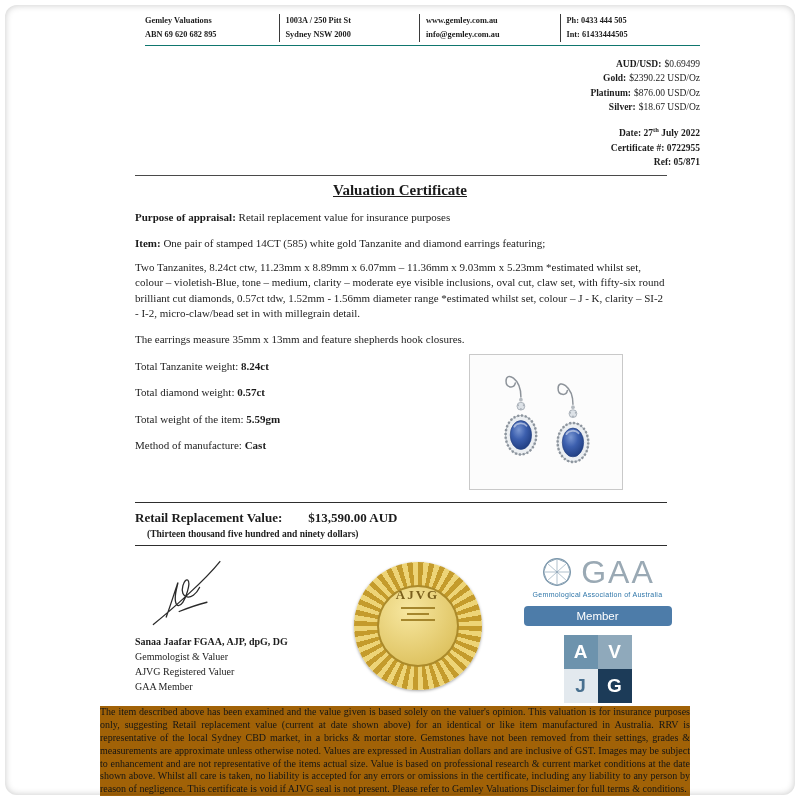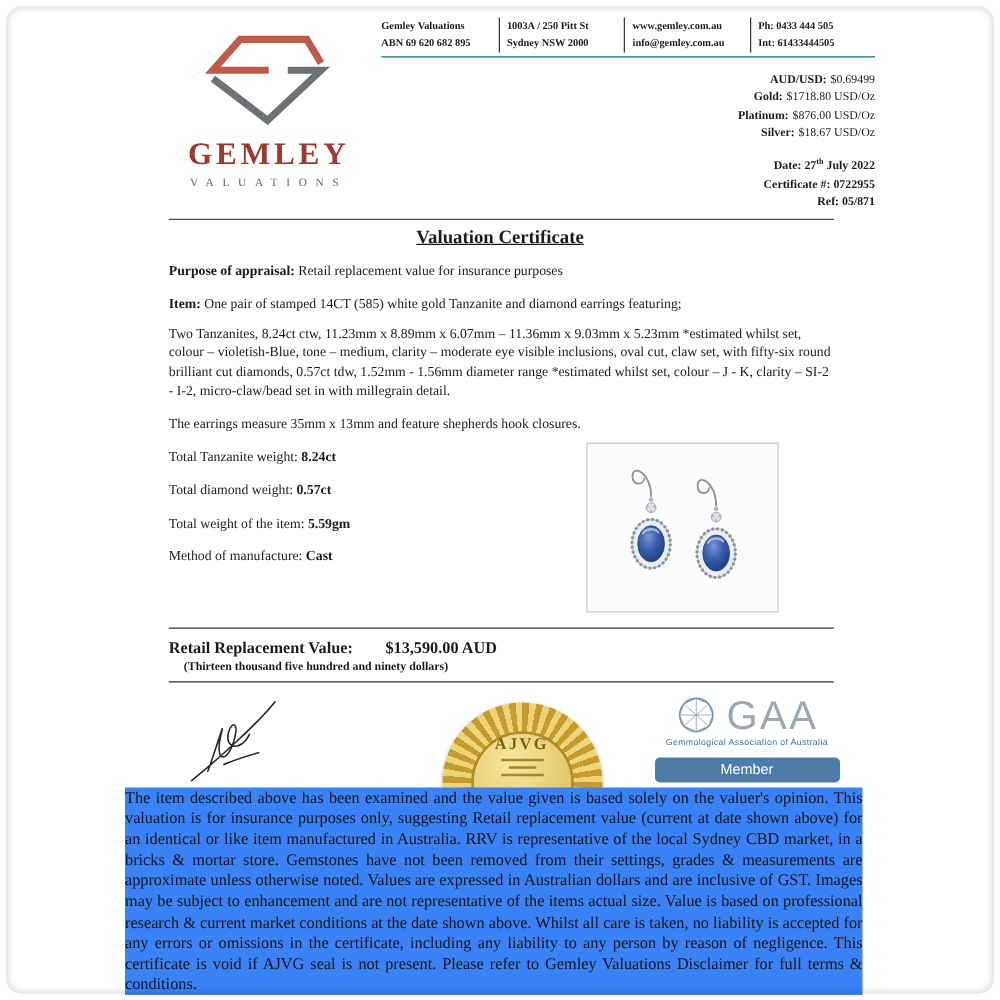--- a/index.html
+++ b/index.html
@@ -62,38 +62,30 @@
   .member-bar { margin-top:8px; width:148px; height:20px; background:#4d7ca9; border-radius:4px; color:#fff; font-size:11.5px; display:flex; align-items:center; justify-content:center; }
   .ajvg-grid { margin-top:9px; display:grid; grid-template-columns:34px 34px; grid-template-rows:34px 34px; }
   .ajvg-cell { display:flex; align-items:center; justify-content:center; font-size:19px; font-weight:bold; }
   .ajvg-a { background:#6d93ad; color:#fff; }
   .ajvg-v { background:#8fa9bb; color:#fff; }
   .ajvg-j { background:#e3e9ee; color:#49708f; }
   .ajvg-g { background:#1c3b58; color:#fff; }
   .guild { margin-top:7px; font-size:7px; letter-spacing:2.6px; color:#333; text-align:center; line-height:1.8; }
 
   
-  .fine-print { position:absolute; left:100px; right:110px; bottom:4px; font-size:13px; line-height:1.28; text-align:justify; color:#151515; background:#3b82f6; }
+  .fine-print { position:absolute; left:100px; right:110px; bottom:4px; font-size:10px; line-height:1.28; text-align:justify; color:#151515; background:#a16207; }
 </style>
 </head>
 <body>
 
 <div class="frame"></div>
 
 <div class="doc">
 
   <div class="header-row">
-    <div class="brand-block">
-      <svg width="118" height="78" viewBox="0 0 120 82">
-        <path d="M104 30 L92 10 L36 10 L13 36 L60 36" fill="none" stroke="#c05a4a" stroke-width="6"></path>
-        <path d="M13 43 L59 78 L104 36 L76 36" fill="none" stroke="#6d7276" stroke-width="6"></path>
-      </svg>
-      <div class="brand-name">GEMLEY</div>
-      <div class="brand-sub">VALUATIONS</div>
-    </div>
 
     <div class="header-right">
       <div class="contact-table">
         <div class="contact-cell">
           <div>Gemley Valuations</div>
           <div>ABN 69 620 682 895</div>
         </div>
         <div class="contact-cell">
           <div>1003A / 250 Pitt St</div>
           <div>Sydney NSW 2000</div>
@@ -103,21 +95,21 @@
           <div>info@gemley.com.au</div>
         </div>
         <div class="contact-cell">
           <div>Ph: 0433 444 505</div>
           <div>Int: 61433444505</div>
         </div>
       </div>
 
       <div class="rates">
         <div><span>AUD/USD:</span><span class="v">$0.69499</span></div>
-        <div><span>Gold:</span><span class="v">$1718.80 USD/Oz</span></div>
+        <div><span>Gold:</span><span class="v">$2390.22 USD/Oz</span></div>
         <div><span>Platinum:</span><span class="v">$876.00 USD/Oz</span></div>
         <div><span>Silver:</span><span class="v">$18.67 USD/Oz</span></div>
       </div>
 
       <div class="datecert">
         <div><span>Date: 27</span><sup>th</sup><span> July 2022</span></div>
         <div>Certificate #: 0722955</div>
         <div>Ref: 05/871</div>
       </div>
     </div>

